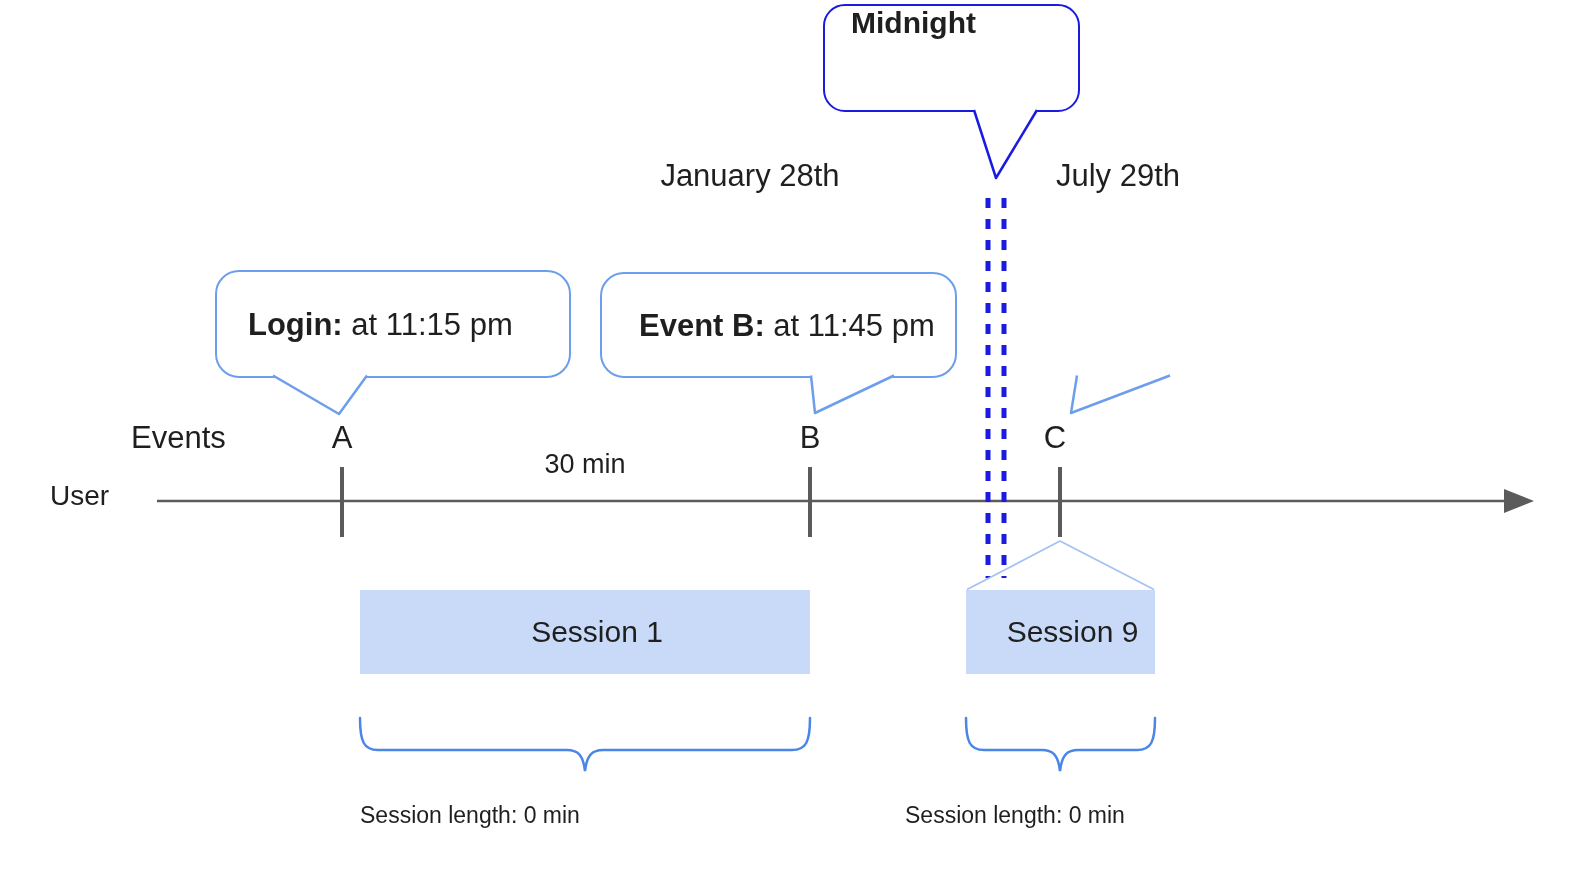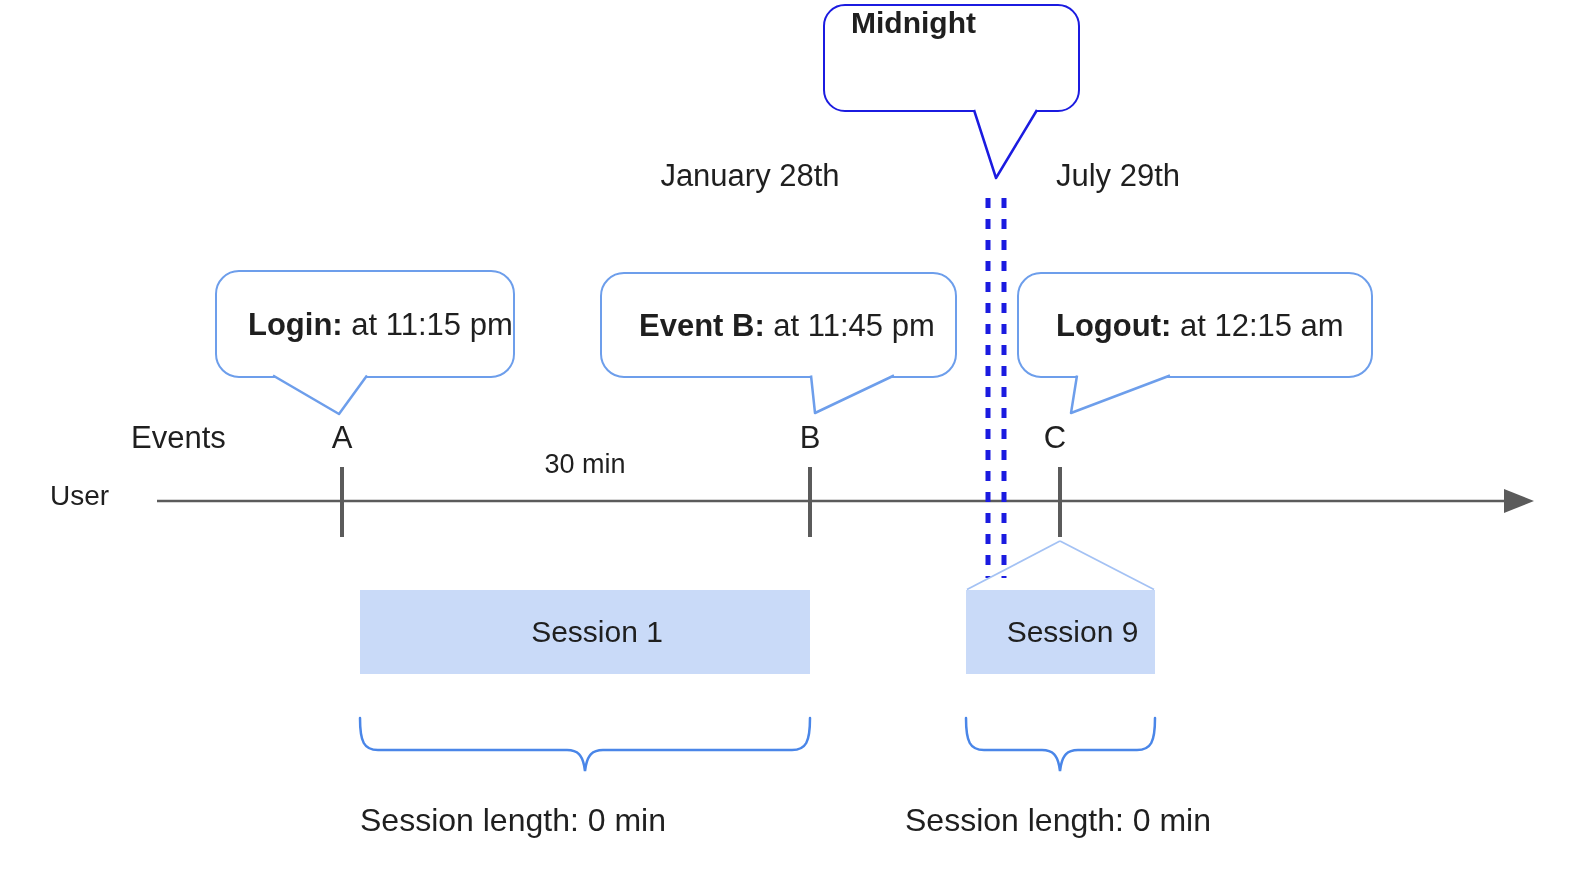--- a/index.html
+++ b/index.html
@@ -64,49 +64,46 @@
     position:absolute;top:590px;height:84px;
     background:var(--blue-session);
     display:flex;align-items:center;justify-content:center;
     font-size:30px;
     padding-left:24px;
   }
   #session-1-box{left:360px;width:450px;}
   #session-2-box{left:966px;width:189px;}
   .length-label{
     position:absolute;top:802px;
-    font-size:32px;
+    font-size:23px;
   }
   #session-1-length{left:360px;}
   #session-2-length{left:905px;}
   #overlay{
     position:absolute;left:0;top:0;width:1596px;height:870px;
     pointer-events:none;
   }
 </style>
 </head>
 <body>
 
 <div id="stage">
 
   <div id="midnight-bubble">
     <span>Midnight</span>
   </div>
 
   <div class="date-label" id="date-left">January 28th</div>
   <div class="date-label" id="date-right">July 29th</div>
 
-  <div class="callout" style="left:215px;top:270px;width:300px;height:108px;padding-left:31px;">
+  <div class="callout" style="left:215px;top:270px;width:356px;height:108px;padding-left:31px;">
     <span class="t-bold">Login:</span><span class="t-reg"> at 11:15 pm</span>
   </div>
   <div class="callout" style="left:600px;top:272px;width:357px;height:106px;padding-left:37px;">
     <span class="t-bold">Event B:</span><span class="t-reg"> at 11:45 pm</span>
-  </div>
-  <div class="callout" style="left:1017px;top:272px;width:356px;height:106px;padding-left:37px;">
-    <span class="t-bold">Logout:</span><span class="t-reg"> at 12:15 am</span>
   </div>
 
   <div id="events-label">Events</div>
   <div class="marker-label" style="left:342px;">A</div>
   <div class="marker-label" style="left:810px;">B</div>
   <div class="marker-label" style="left:1055px;">C</div>
   <div id="interval-label">30 min</div>
   <div id="user-label">User</div>
 
   <div class="session-box" id="session-1-box">

